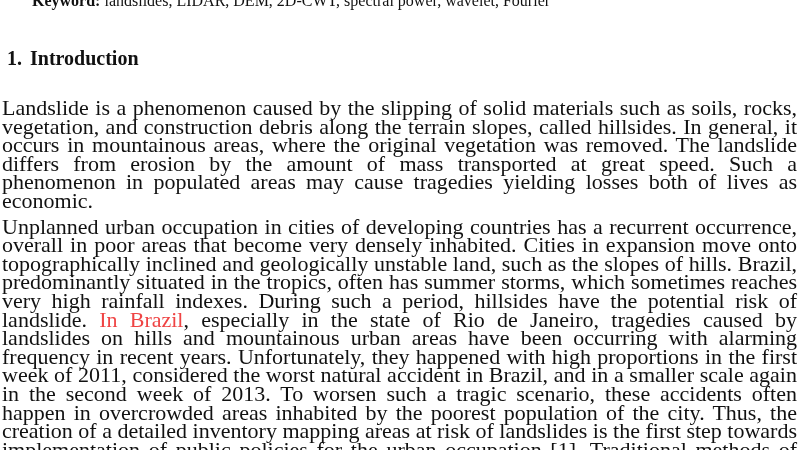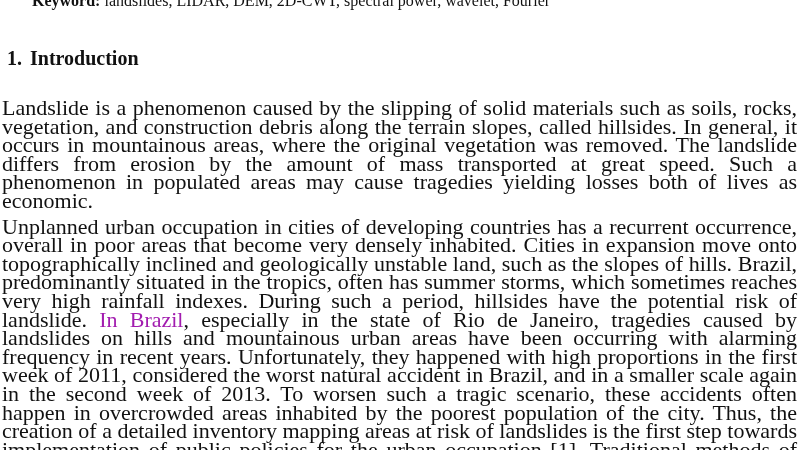--- a/index.html
+++ b/index.html
@@ -46,21 +46,21 @@
       top: 99px;
       width: 795px;
       font-size: 22px;
       line-height: 18.6px;
       text-align: justify;
     }
     .body p {
       margin: 0 0 7px 0;
     }
     .link-text {
-      color: #a21caf;
+      color: #ef4444;
     }
   </style>
 </head>
 <body>
 
 <div class="keywords">
   <span class="kw-label">Keyword:</span><span> landslides, LIDAR, DEM, 2D-CWT, spectral power, wavelet, Fourier</span>
 </div>
 
 <h2 class="section-heading">

